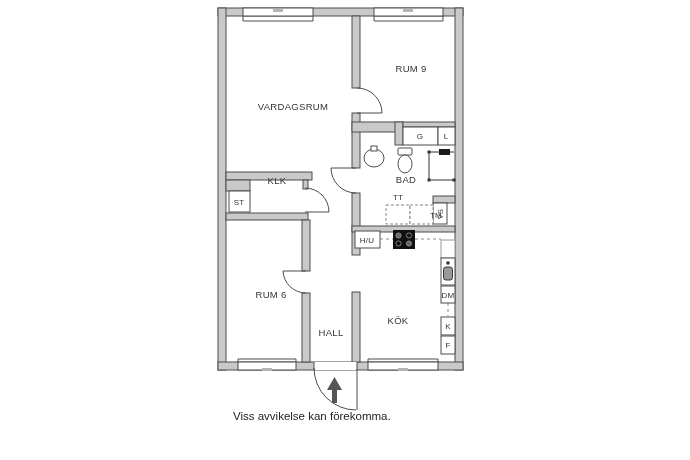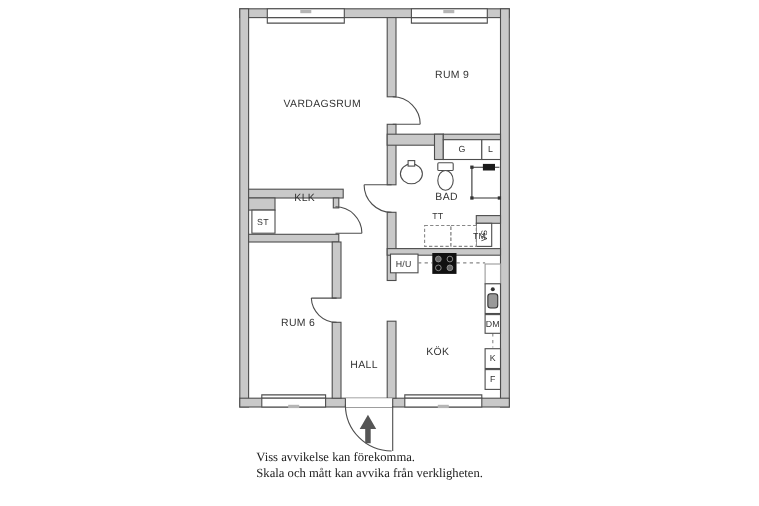--- a/index.html
+++ b/index.html
@@ -4,21 +4,21 @@
 <style>
   html,body{margin:0;padding:0;background:#fff;}
   #screen{position:relative;width:690px;height:460px;background:#ffffff;overflow:hidden;
           font-family:"Liberation Sans", sans-serif;}
   #plan-svg{position:absolute;left:0;top:0;width:690px;height:460px;}
   .lbl{position:absolute;transform:translate(-50%,-50%);font-size:9.5px;letter-spacing:.3px;
        color:#333;white-space:nowrap;}
   .lbl.small{font-size:8px;letter-spacing:.2px;}
   .lbl.vert{transform:translate(-50%,-50%) rotate(-90deg);font-size:7.5px;}
   #disclaimer{position:absolute;left:233px;top:409px;font-size:11.5px;color:#222;
-              line-height:14.5px;font-family:Liberation Serif, serif;}
+              line-height:14.5px;}
 </style>
 </head>
 <body>
 
 <div id="screen">
 
   <svg id="plan-svg" viewBox="0 0 690 460" xmlns="http://www.w3.org/2000/svg">
 
     <g fill="#c9c9c9" stroke="#4d4d4d" stroke-width="1">
       <rect x="218" y="8" width="245" height="8"></rect>
@@ -135,37 +135,36 @@
       <rect x="441" y="286" width="14" height="17"></rect>
       <rect x="441" y="317" width="14" height="18"></rect>
       <rect x="441" y="336" width="14" height="18"></rect>
     </g>
     <g>
       <circle cx="448" cy="263" r="1.8" fill="#333"></circle>
       <rect x="443.5" y="267" width="9" height="13" rx="2.5" fill="#999" stroke="#333"></rect>
     </g>
   </svg>
 
-  <div class="lbl" style="left:293px;top:95px">VARDAGSRUM</div>
+  <div class="lbl" style="left:293px;top:106px">VARDAGSRUM</div>
   <div class="lbl" style="left:411px;top:68px">RUM 9</div>
   <div class="lbl" style="left:406px;top:179px">BAD</div>
   <div class="lbl" style="left:277px;top:180px">KLK</div>
   <div class="lbl" style="left:271px;top:294px">RUM 6</div>
   <div class="lbl" style="left:331px;top:332px">HALL</div>
   <div class="lbl" style="left:398px;top:320px">KÖK</div>
 
   <div class="lbl small" style="left:239px;top:202px">ST</div>
   <div class="lbl small" style="left:420px;top:136px">G</div>
   <div class="lbl small" style="left:446px;top:136px">L</div>
   <div class="lbl small" style="left:398px;top:197px">TT</div>
   <div class="lbl small" style="left:436px;top:215px">TM</div>
   <div class="lbl vert" style="left:440px;top:214px">VS</div>
   <div class="lbl small" style="left:367px;top:240px">H/U</div>
   <div class="lbl small" style="left:448px;top:295px">DM</div>
   <div class="lbl small" style="left:448px;top:326px">K</div>
   <div class="lbl small" style="left:448px;top:345px">F</div>
 
   <div id="disclaimer">
     <div>Viss avvikelse kan förekomma.</div>
-    <div>Skala och mått kan avvika från verkligheten.</div>
   </div>
 
 </div>
 
 </body></html>

